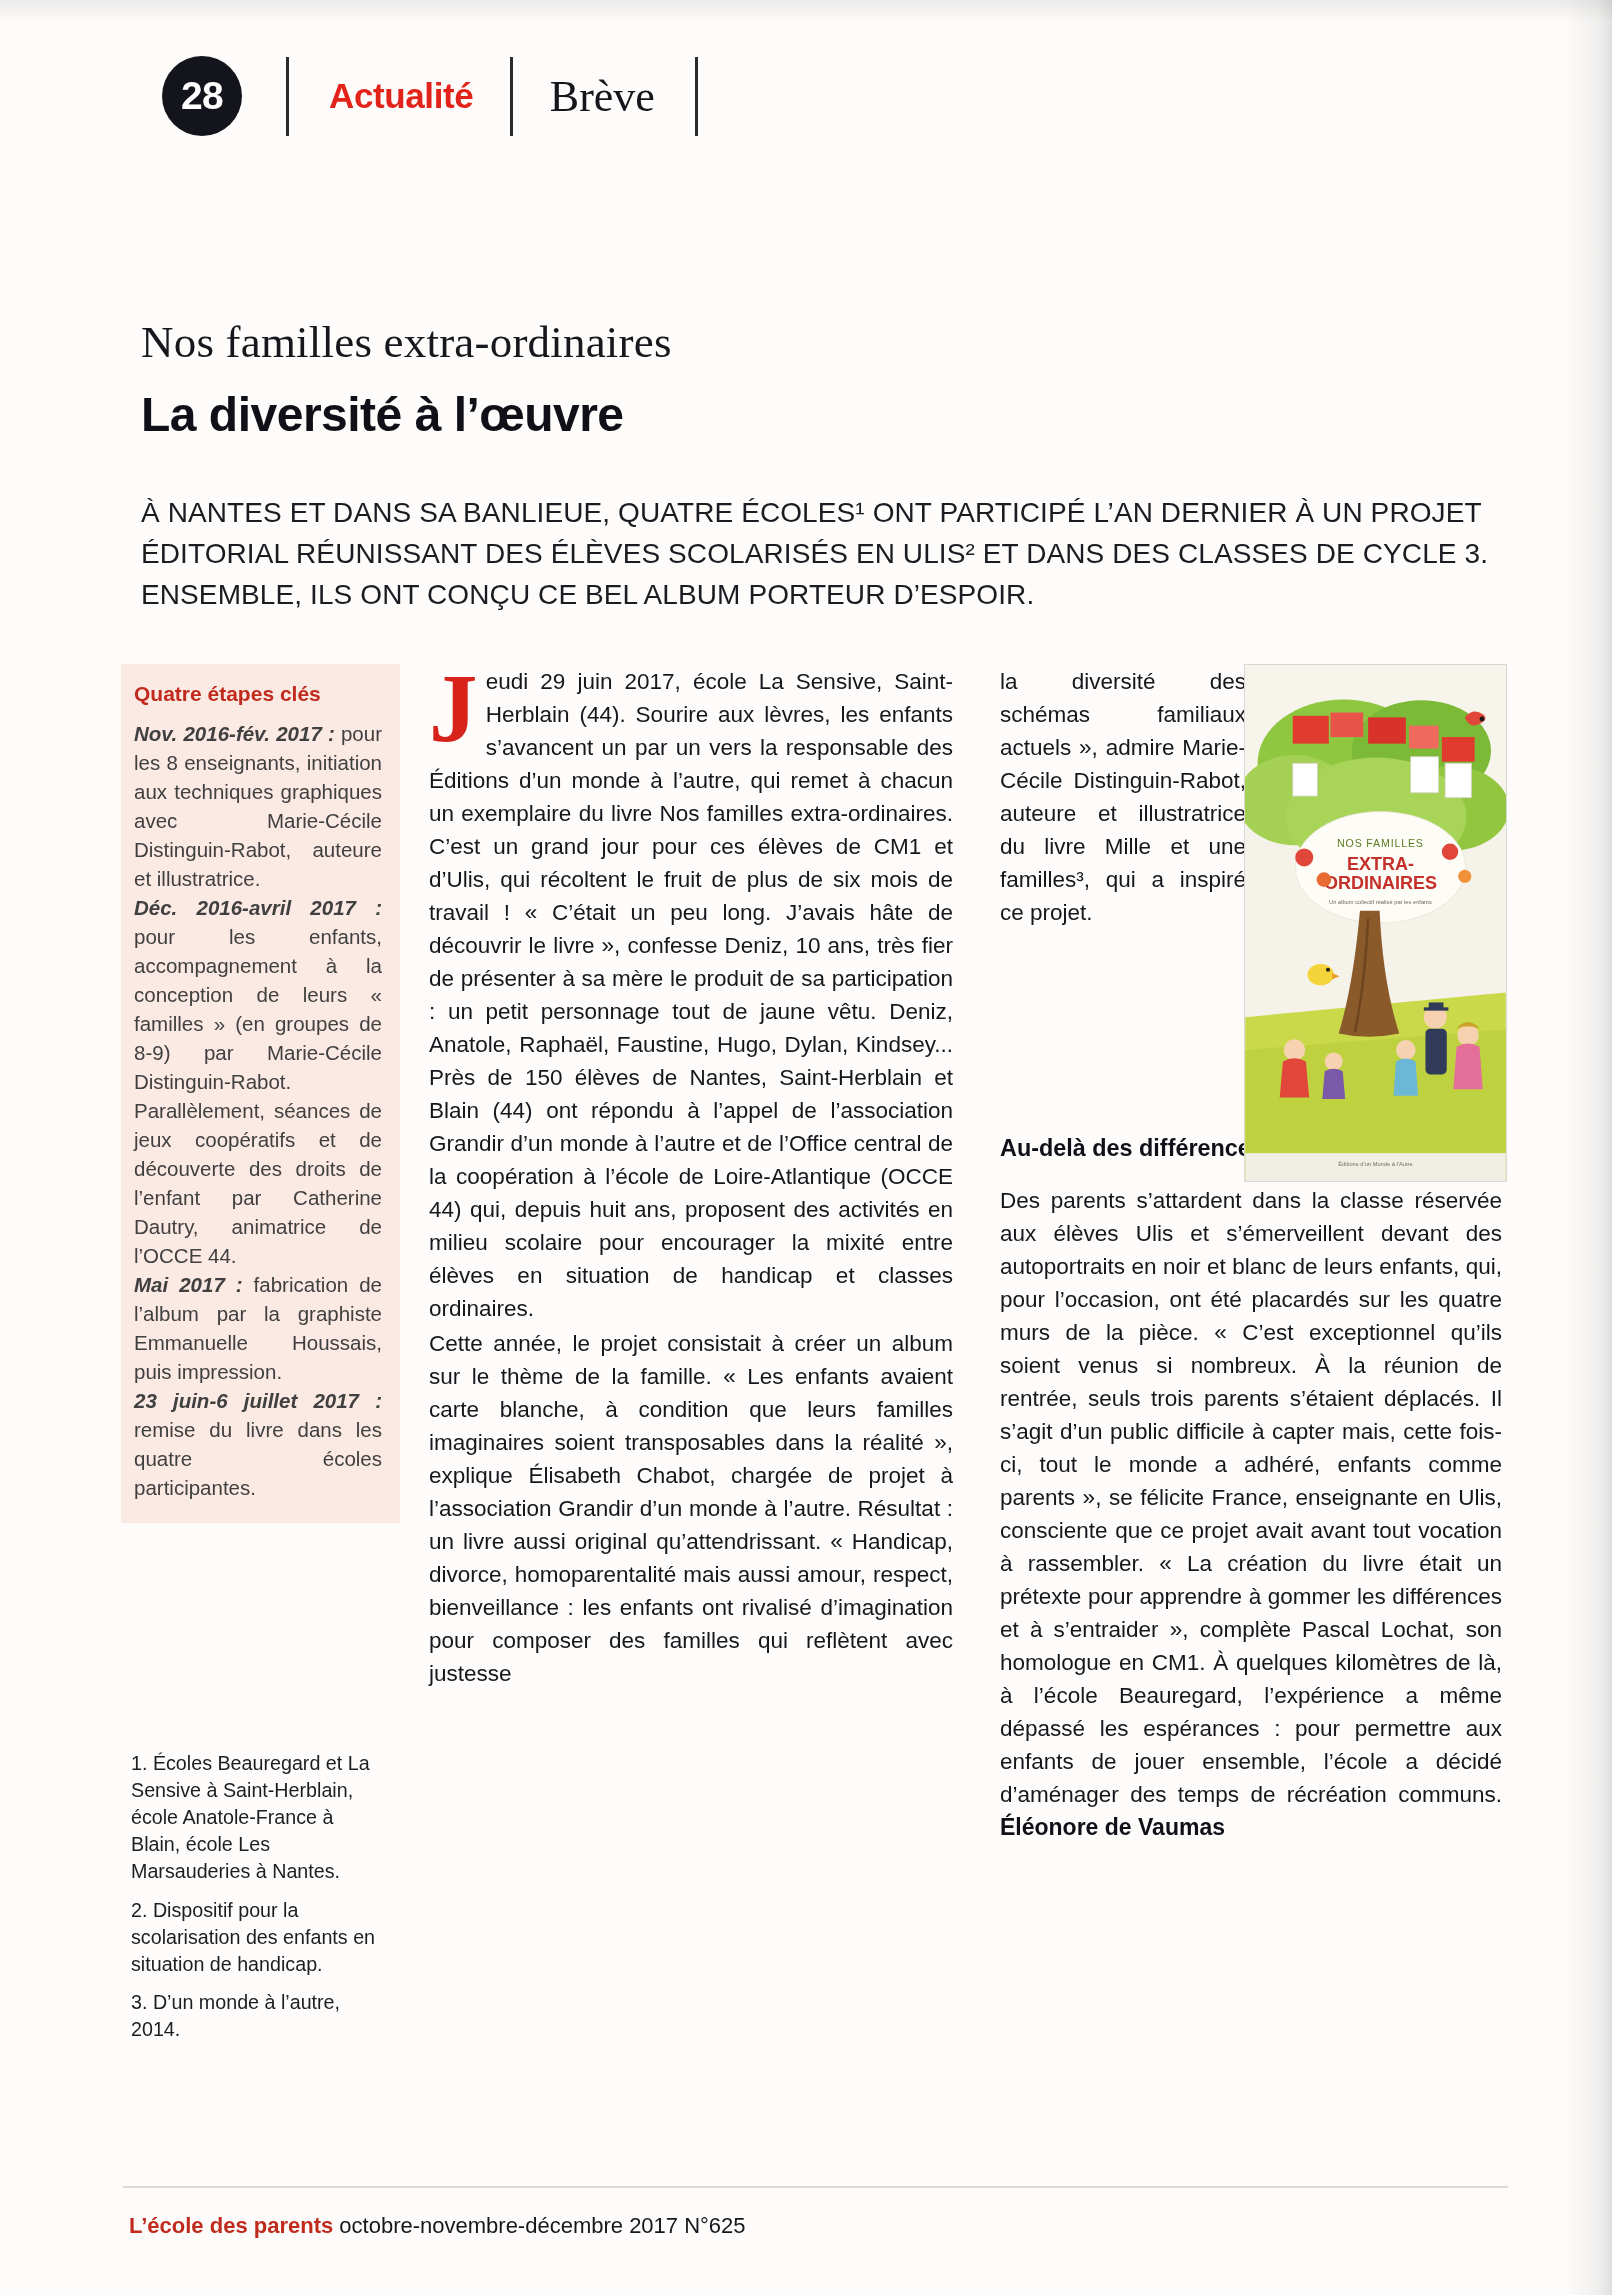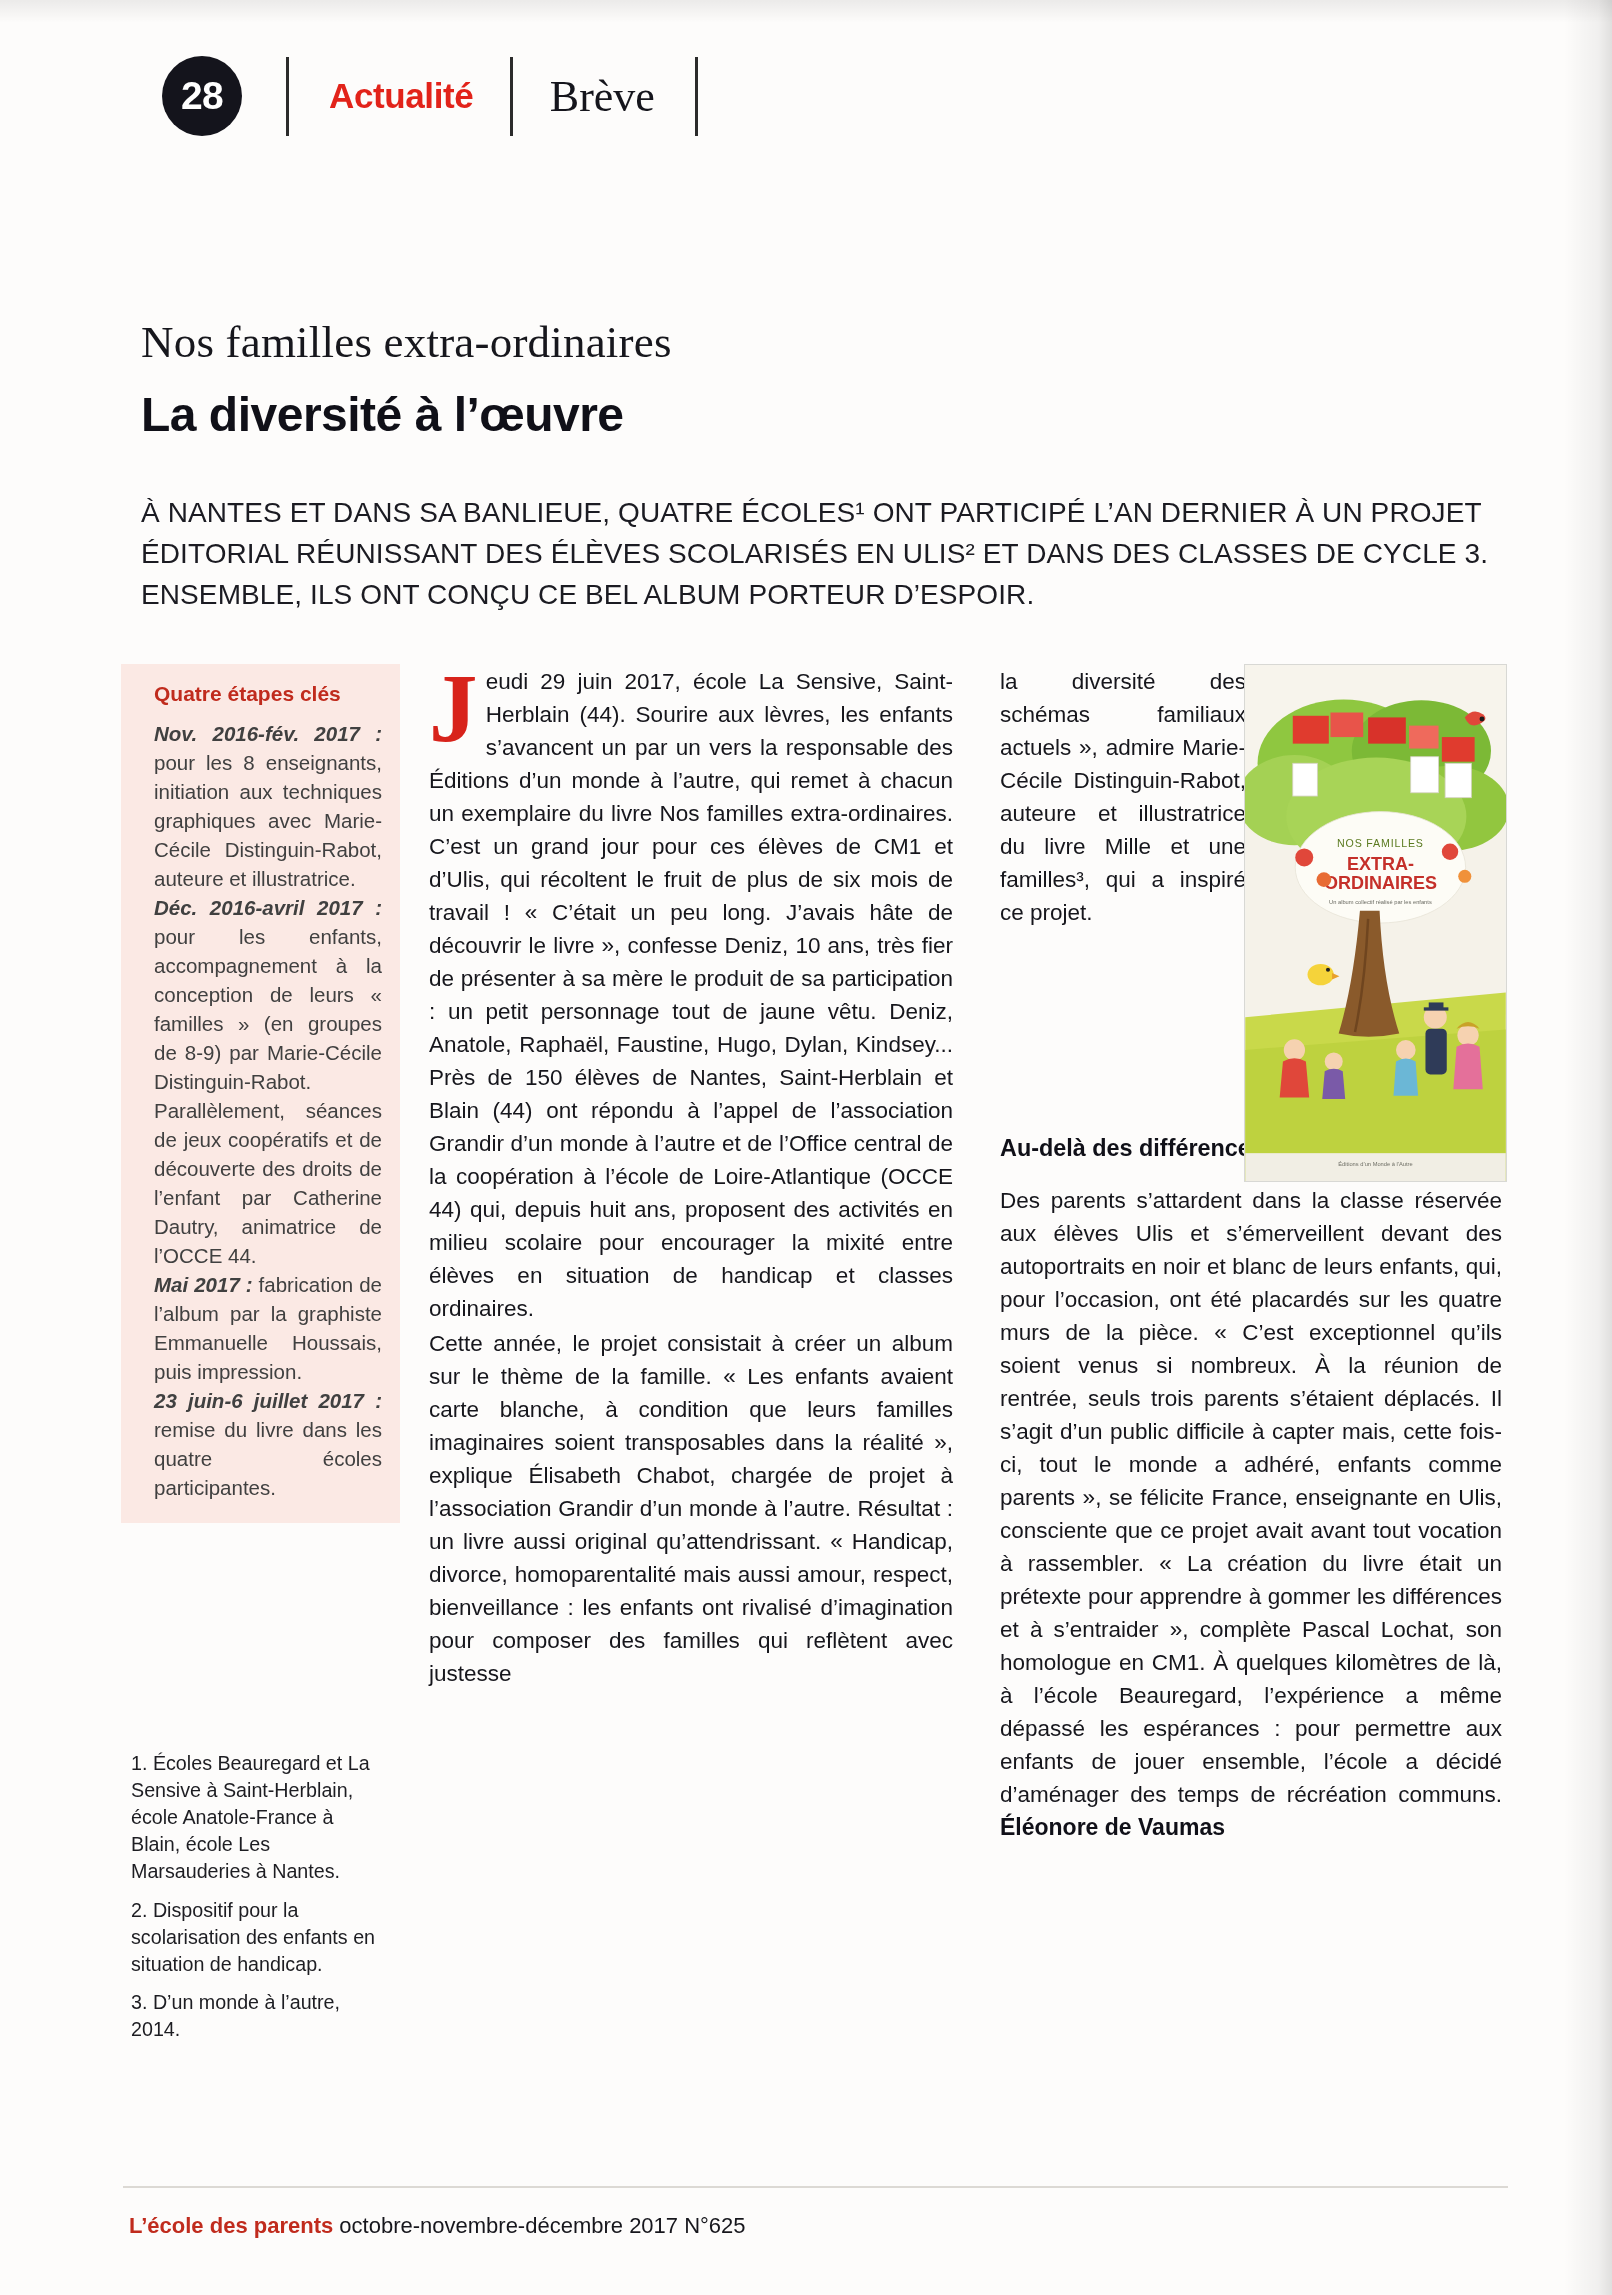--- a/index.html
+++ b/index.html
@@ -113,21 +113,21 @@
     letter-spacing: 0.1px;
   }
 
   
   .sidebox {
     position: absolute;
     left: 121px;
     top: 664px;
     width: 279px;
     background: #fbe9e4;
-    padding: 18px 18px 21px 33px;
+    padding: 18px 18px 21px 13px;
     box-sizing: border-box;
   }
   .sidebox-title {
     font-size: 21px;
     font-weight: bold;
     color: #c02b1d;
     margin-bottom: 13px;
   }
   .sidebox p {
     margin: 0 0 0 0;

